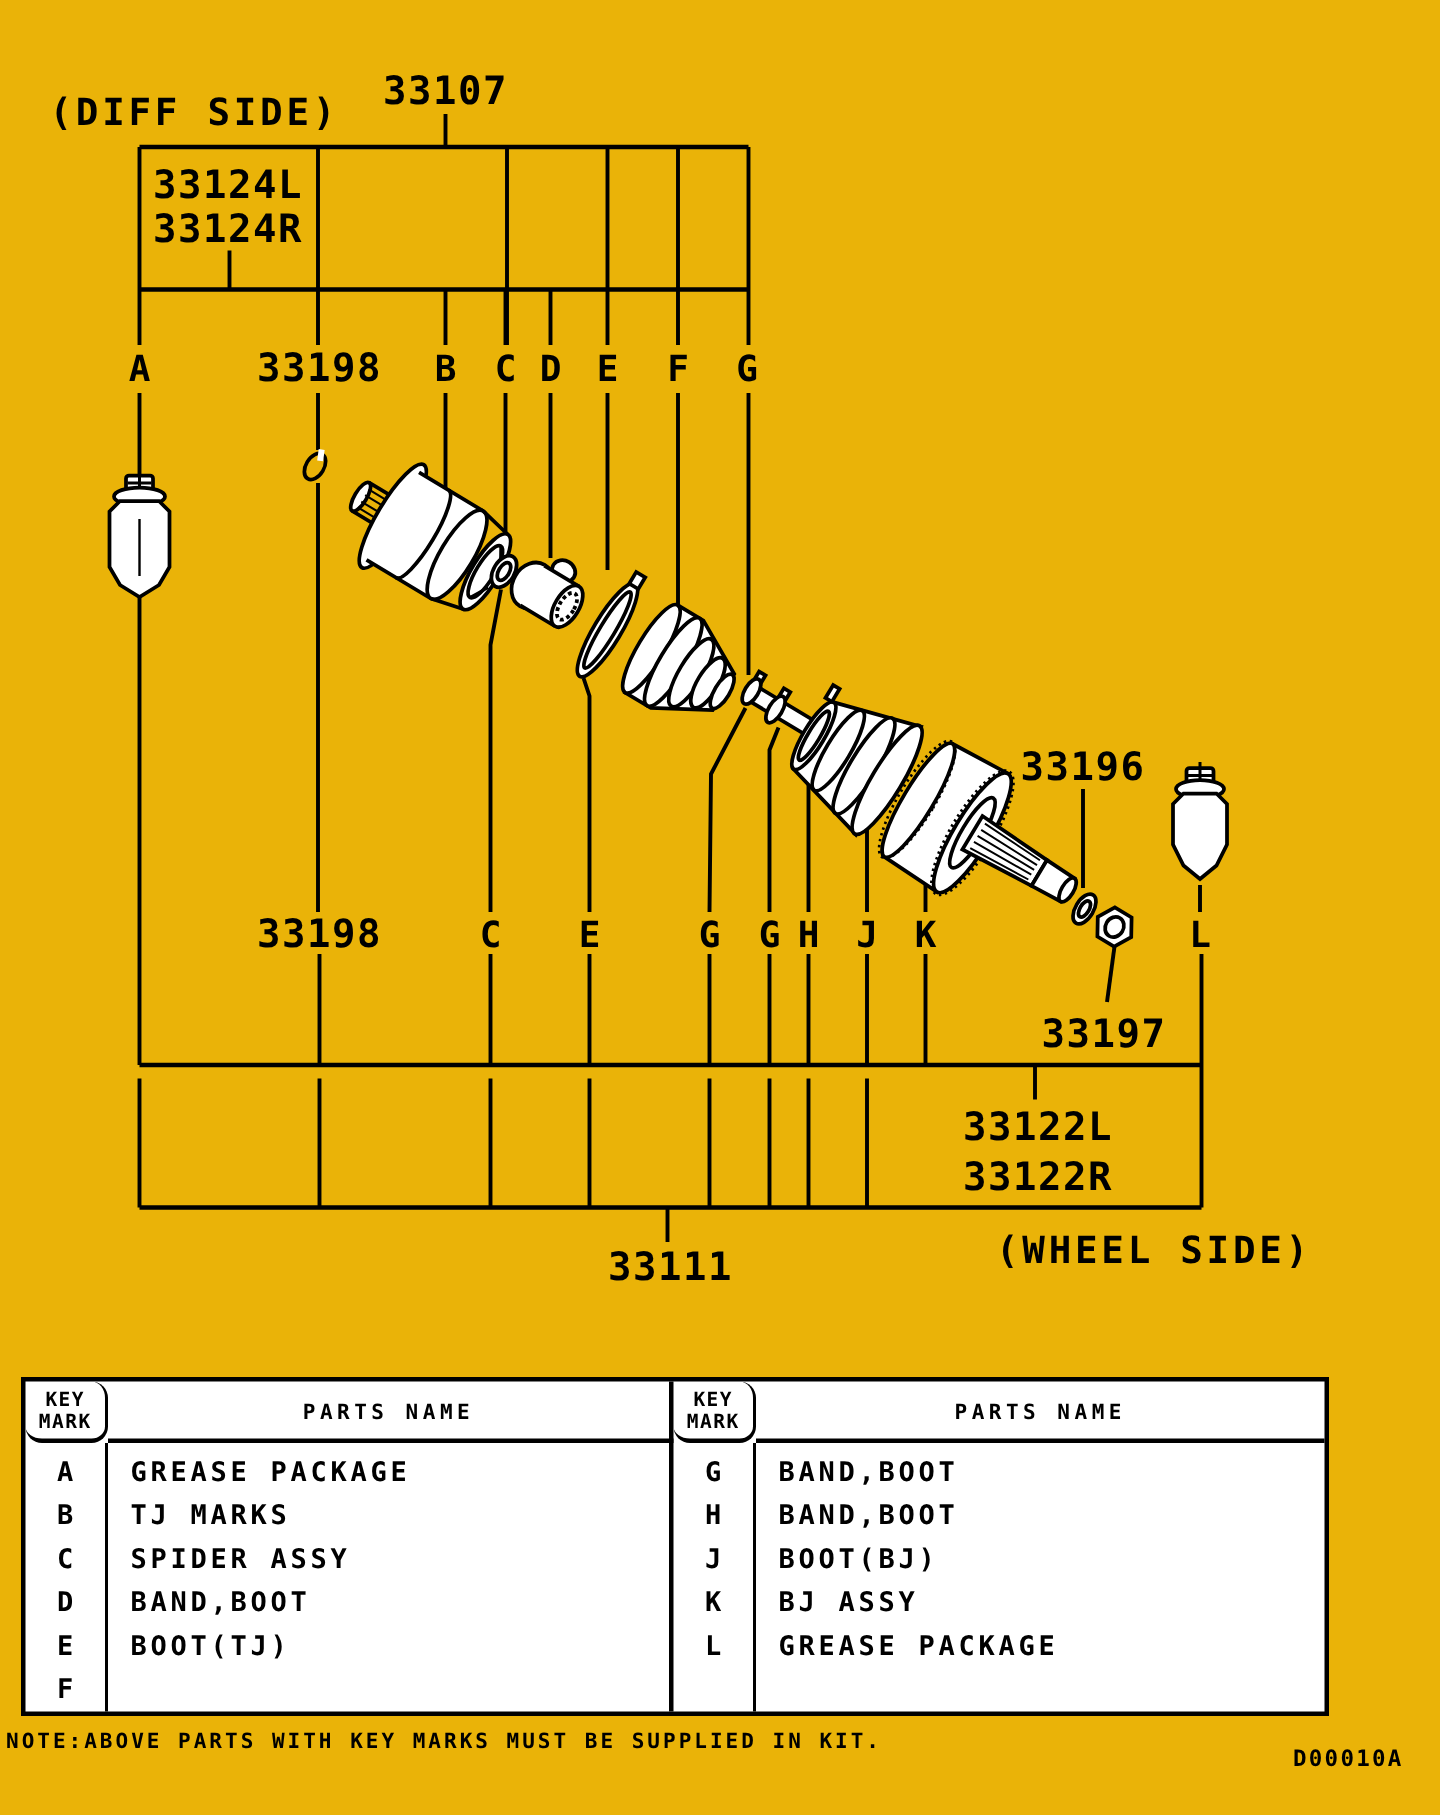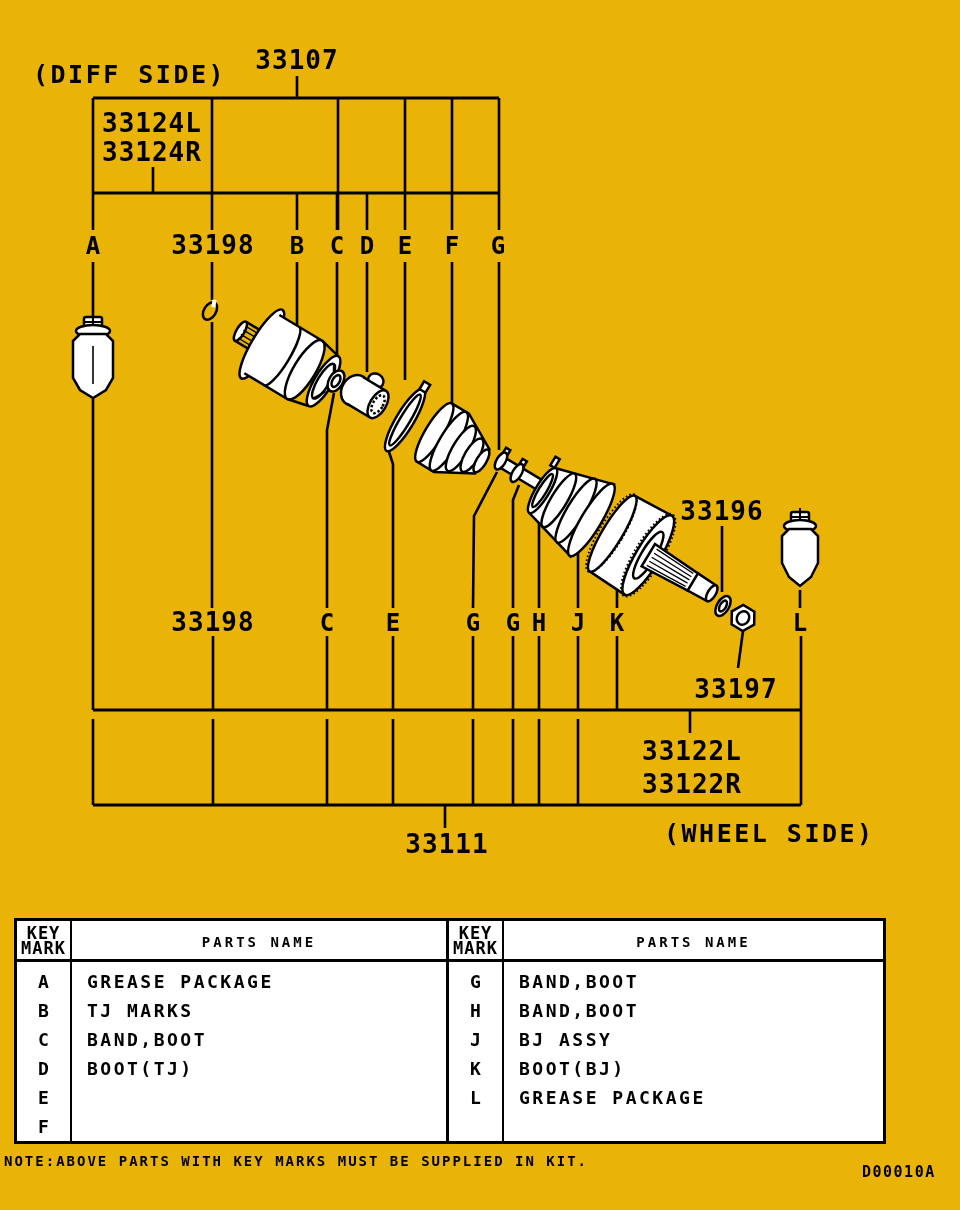--- a/index.html
+++ b/index.html
@@ -13,21 +13,21 @@
   .mid{text-anchor:middle;}
   
   .ktable{position:absolute;left:14px;top:918px;width:872px;height:226px;
           border:3px solid #000;box-sizing:border-box;display:grid;
           grid-template-columns:55px 377px 55px auto;grid-template-rows:41px auto;
           background:#fff;}
   .kcell{box-sizing:border-box;}
   .bR2{border-right:2.5px solid #000;}
   .bR3{border-right:3px solid #000;}
   .hdr{border-bottom:3px solid #000;text-align:center;font-weight:bold;}
-  .hdr-key{font-size:17px;line-height:15px;padding-top:5px;letter-spacing:1px;}
+  .hdr-key{font-size:13px;line-height:15px;padding-top:5px;letter-spacing:1px;border-radius:11px;}
   .hdr-parts{font-size:14px;letter-spacing:3px;padding-top:13px;}
   .kbody{padding-top:5px;}
   .krow{height:29px;line-height:29px;font-size:18px;font-weight:bold;}
   .kmark{text-align:center;letter-spacing:0;}
   .kname{padding-left:15px;letter-spacing:2.5px;white-space:nowrap;}
   .note{position:absolute;left:4px;top:1153px;font-size:14px;font-weight:bold;
         letter-spacing:2px;white-space:nowrap;}
   .doccode{position:absolute;left:862px;top:1163px;font-size:15px;font-weight:bold;
         letter-spacing:1.5px;text-align:center;}
 </style>
@@ -253,35 +253,36 @@
     <div class="krow kmark">A</div>
     <div class="krow kmark">B</div>
     <div class="krow kmark">C</div>
     <div class="krow kmark">D</div>
     <div class="krow kmark">E</div>
     <div class="krow kmark">F</div>
   </div>
   <div class="kcell bR3 kbody">
     <div class="krow kname">GREASE PACKAGE</div>
     <div class="krow kname">TJ MARKS</div>
+    <div class="krow kname">SPIDER ASSY</div>
     <div class="krow kname">BAND,BOOT</div>
     <div class="krow kname">BOOT(TJ)</div>
   </div>
   <div class="kcell bR2 kbody">
     <div class="krow kmark">G</div>
     <div class="krow kmark">H</div>
     <div class="krow kmark">J</div>
     <div class="krow kmark">K</div>
     <div class="krow kmark">L</div>
   </div>
   <div class="kcell kbody">
     <div class="krow kname">BAND,BOOT</div>
     <div class="krow kname">BAND,BOOT</div>
+    <div class="krow kname">BOOT(BJ)</div>
     <div class="krow kname">BJ ASSY</div>
-    <div class="krow kname">BOOT(BJ)</div>
     <div class="krow kname">GREASE PACKAGE</div>
   </div>
 </div>
 
 <div class="note">NOTE:ABOVE PARTS WITH KEY MARKS MUST BE SUPPLIED IN KIT.</div>
 <div class="doccode">D00010A</div>
 
 </div>
 
 </body></html>

